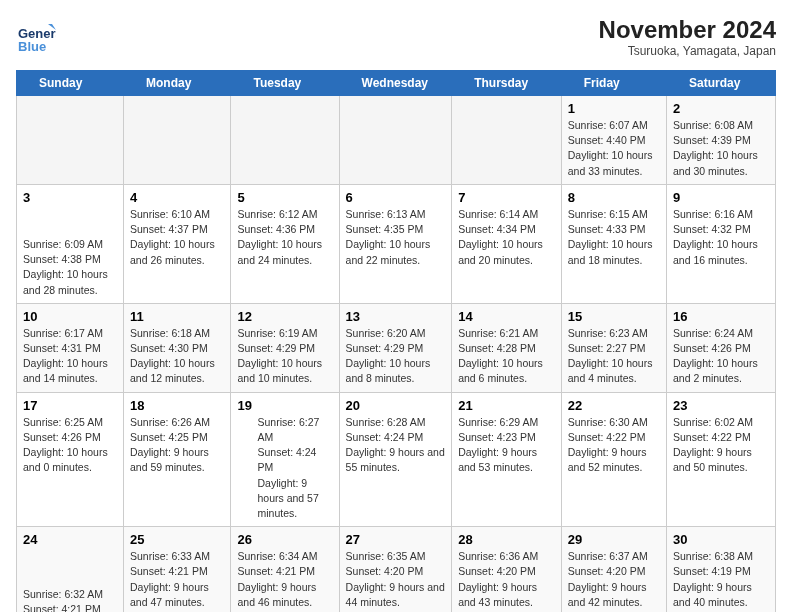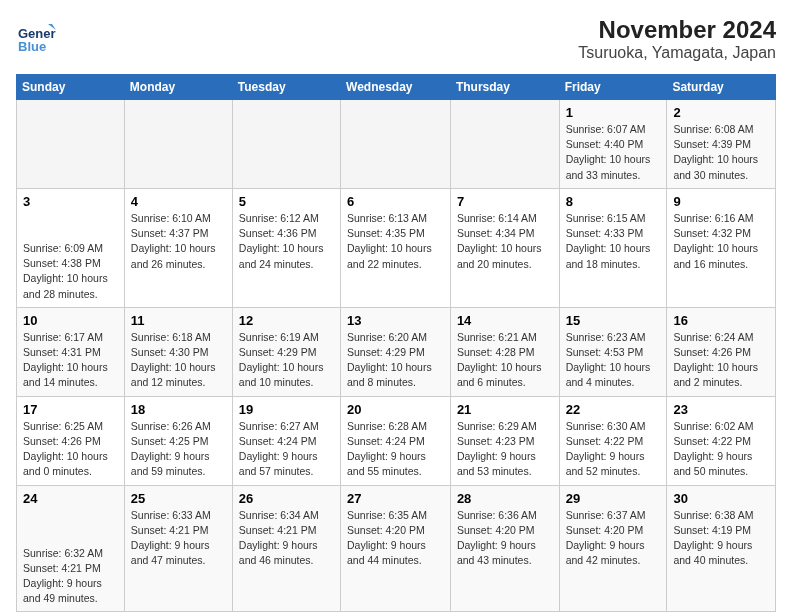--- a/index.html
+++ b/index.html
@@ -30,33 +30,33 @@
     }
     .title-block {
       text-align: right;
     }
     .month-title {
       font-size: 24px;
       font-weight: bold;
       color: #222;
     }
     .location {
-      font-size: 16px;
+      font-size: 12px;
       color: #444;
     }
     table {
       width: 100%;
       border-collapse: collapse;
       font-size: 10.5px;
     }
     thead tr th {
       background: #2a6ebb;
       color: #fff;
       text-align: left;
-      padding: 5px 5px;
+      padding: 5px 22px;
       font-size: 12px;
       font-weight: bold;
       border: 1px solid #2a6ebb;
     }
     tbody tr td {
       vertical-align: top;
       padding: 5px 6px;
       border: 1px solid #ccc;
       width: 113px;
       min-height: 80px;
@@ -199,21 +199,21 @@
         </td>
         <td>
           <span class="day-num">14</span>
           <div class="day-info" style="white-space: pre-line;">Sunrise: 6:21 AM
 Sunset: 4:28 PM
 Daylight: 10 hours and 6 minutes.</div>
         </td>
         <td>
           <span class="day-num">15</span>
           <div class="day-info" style="white-space: pre-line;">Sunrise: 6:23 AM
-Sunset: 4:53 PM
+Sunset: 2:27 PM
 Daylight: 10 hours and 4 minutes.</div>
         </td>
         <td>
           <span class="day-num">16</span>
           <div class="day-info" style="white-space: pre-line;">Sunrise: 6:24 AM
 Sunset: 4:26 PM
 Daylight: 10 hours and 2 minutes.</div>
         </td>
       </tr>
       <tr>
@@ -224,21 +224,21 @@
 Daylight: 10 hours and 0 minutes.</div>
         </td>
         <td>
           <span class="day-num">18</span>
           <div class="day-info" style="white-space: pre-line;">Sunrise: 6:26 AM
 Sunset: 4:25 PM
 Daylight: 9 hours and 59 minutes.</div>
         </td>
         <td>
           <span class="day-num">19</span>
-          <div class="day-info" style="white-space: pre-line;">Sunrise: 6:27 AM
+          <div class="day-info" style="white-space: pre-line; margin-left: 20px;">Sunrise: 6:27 AM
 Sunset: 4:24 PM
 Daylight: 9 hours and 57 minutes.</div>
         </td>
         <td>
           <span class="day-num">20</span>
           <div class="day-info" style="white-space: pre-line;">Sunrise: 6:28 AM
 Sunset: 4:24 PM
 Daylight: 9 hours and 55 minutes.</div>
         </td>
         <td>

